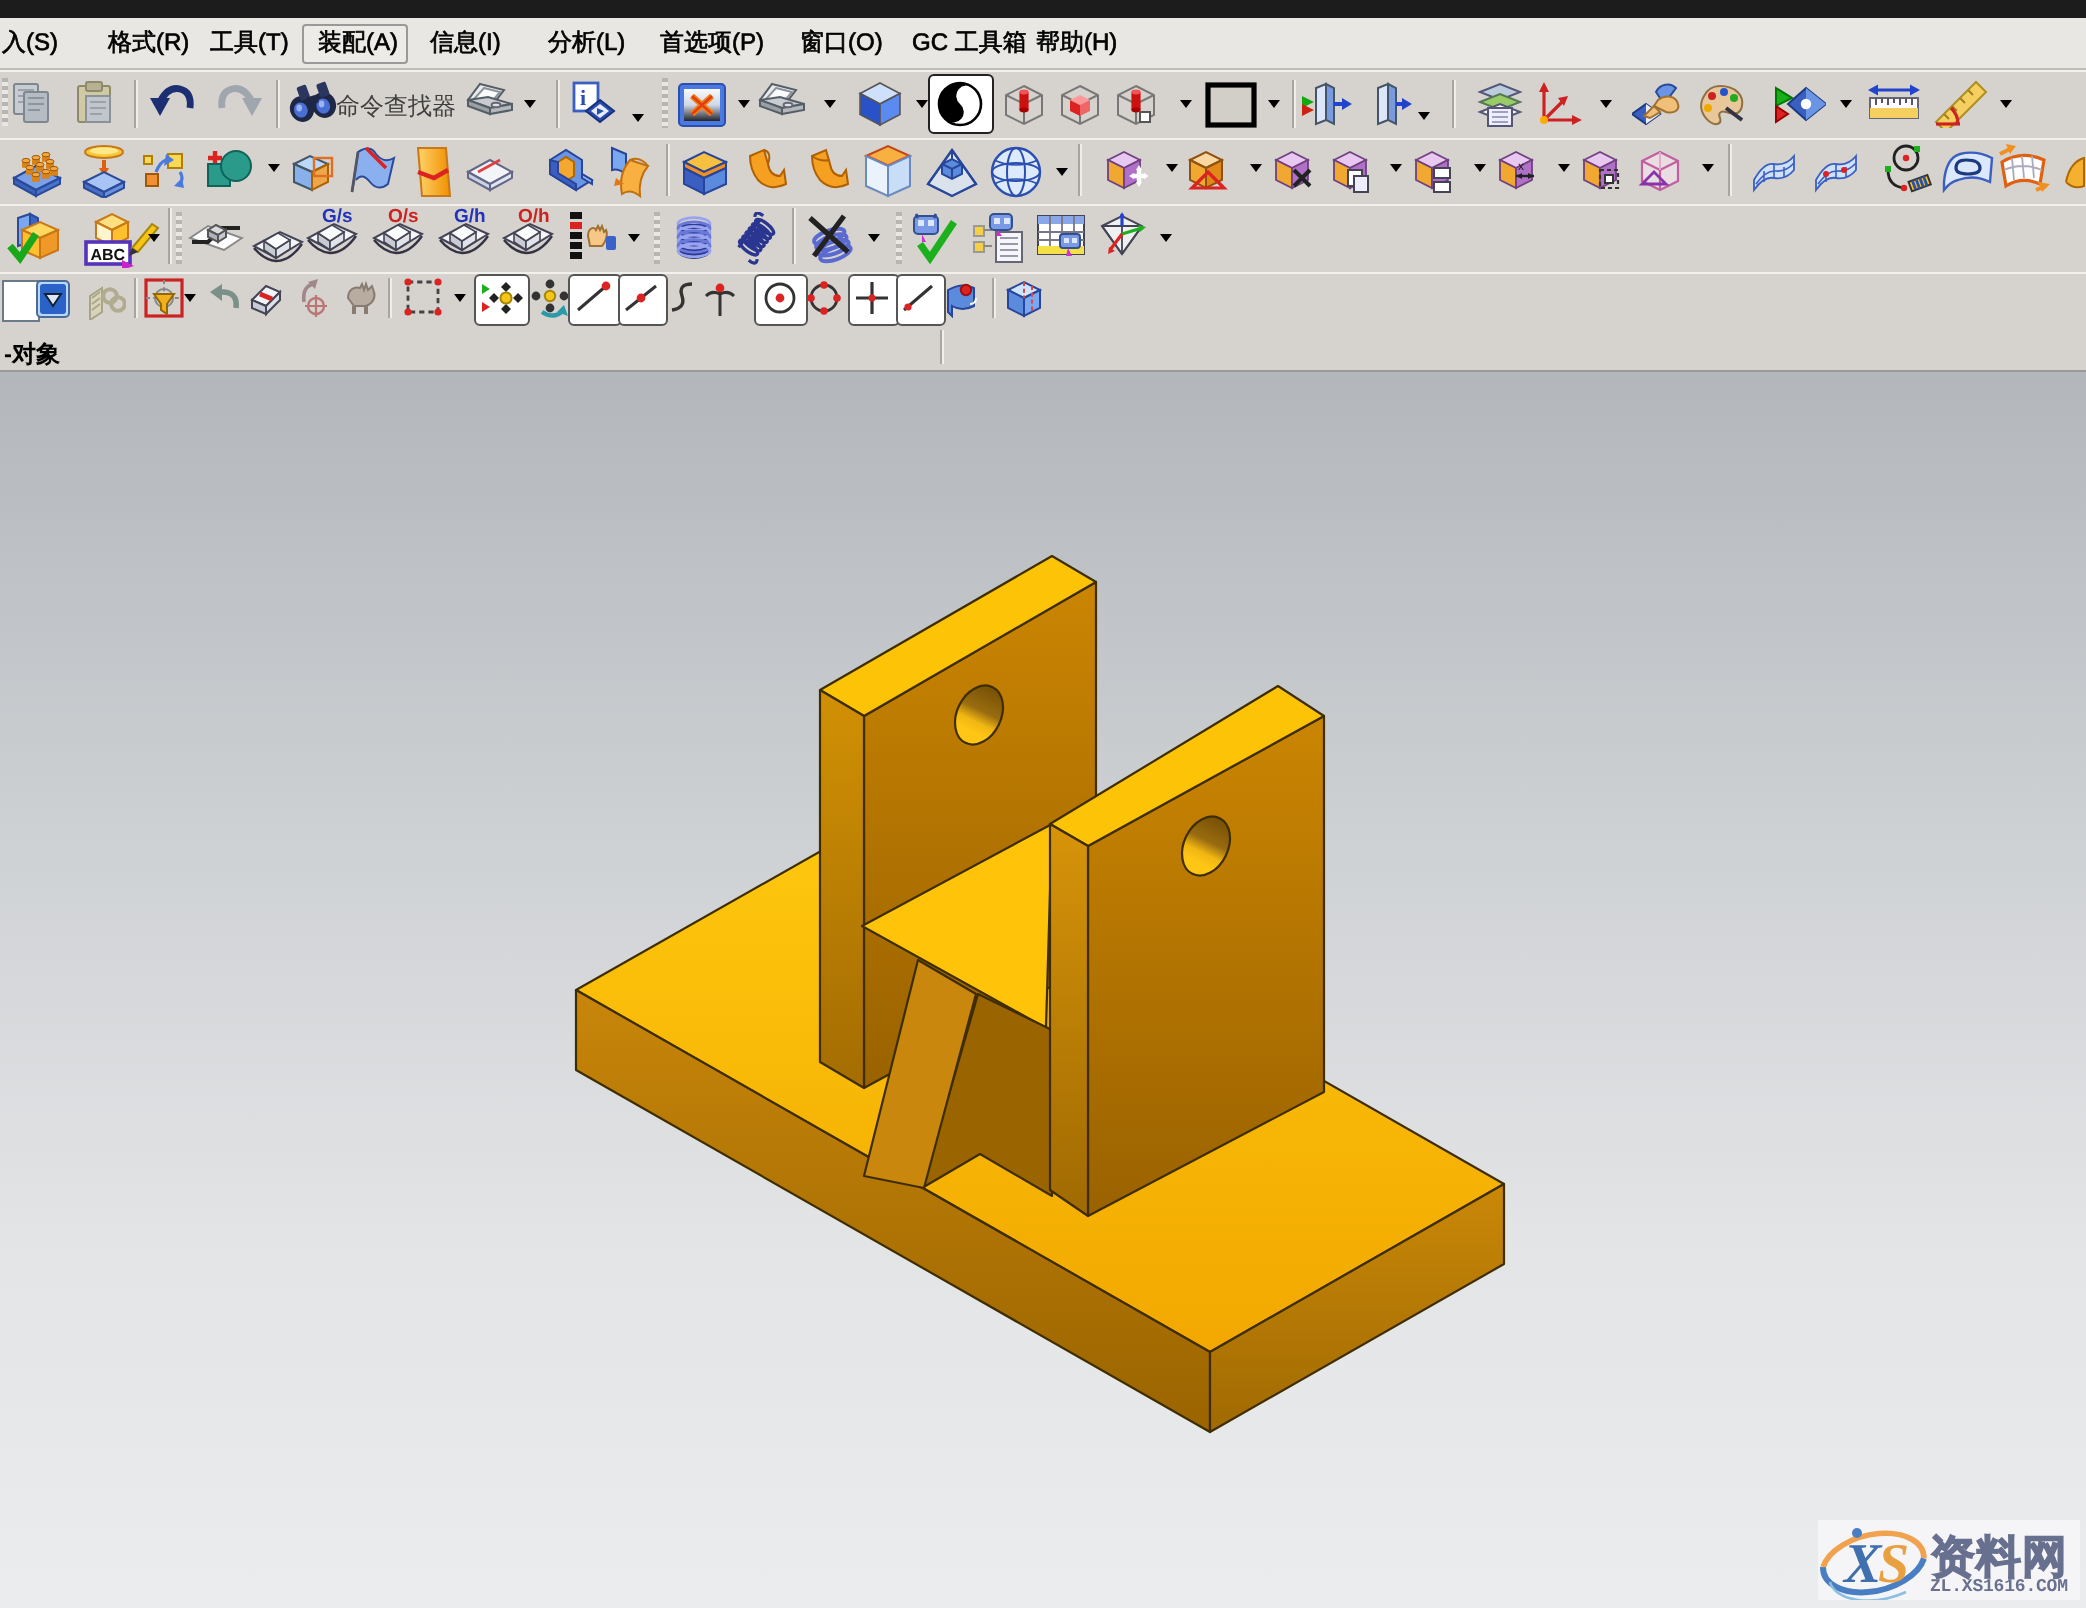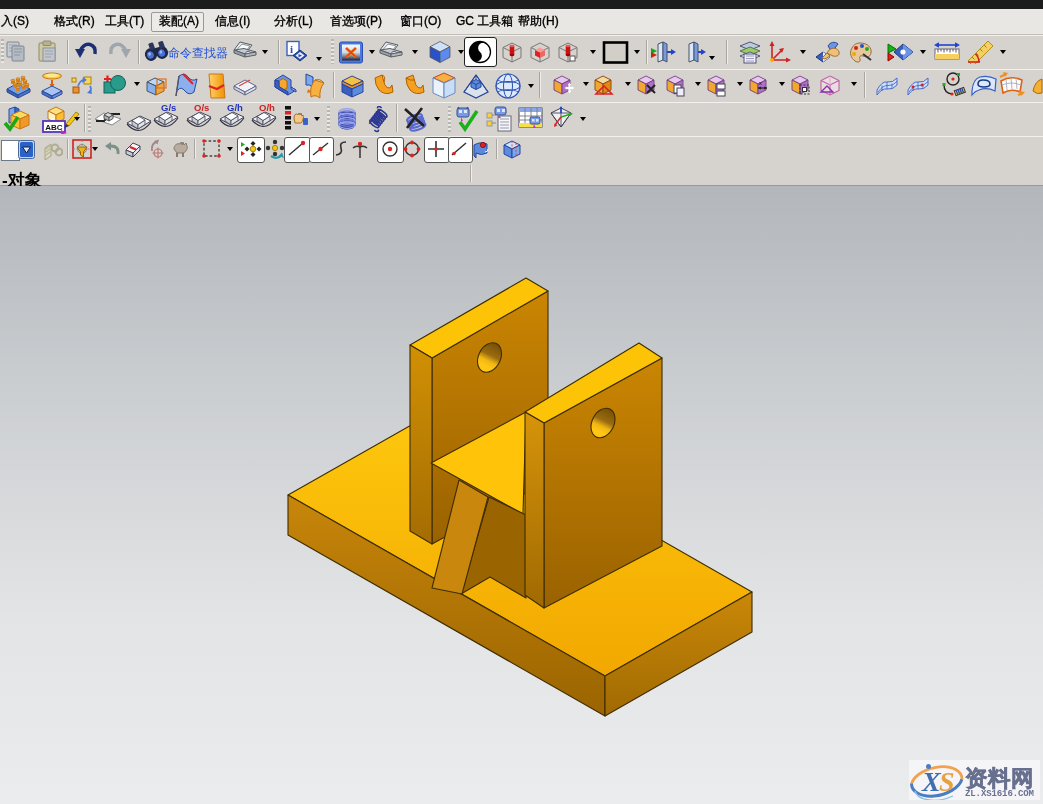--- a/index.html
+++ b/index.html
@@ -7,25 +7,25 @@
 #titlebar{position:absolute;left:0;top:0;width:1043px;height:9px;background:#1c1c1c;}
 #menubar{position:absolute;left:0;top:9px;width:1043px;height:25px;background:#e9e7e3;border-bottom:1px solid #c0bdb6;}
 .mi{position:absolute;top:4px;height:17px;line-height:17px;font-size:12px;color:#000;white-space:nowrap;-webkit-text-stroke:0.35px #000;}
 #mhl{position:absolute;left:151px;top:2.5px;width:51px;height:18px;border:1px solid #999;border-radius:2px;background:#edebe7;}
 .trow{position:absolute;left:0;width:1043px;background:#d6d3ce;}
 #row2{top:35px;height:33px;border-top:1px solid #f2f1ee;border-bottom:1px solid #bcb9b2;}
 #row3{top:69px;height:32px;border-top:1px solid #f2f1ee;border-bottom:1px solid #bcb9b2;}
 #row4{top:102px;height:33px;border-top:1px solid #f2f1ee;border-bottom:1px solid #bcb9b2;}
 #row5{top:136px;height:26px;border-top:1px solid #f2f1ee;border-bottom:1px solid #bcb9b2;}
 #statusbar{position:absolute;left:0;top:163px;width:1043px;height:22px;background:#d6d3ce;border-bottom:1px solid #9a9a9a;}
-#statusbar .txt{position:absolute;left:2px;top:6px;font-size:17px;font-weight:bold;color:#000;}
+#statusbar .txt{position:absolute;left:2px;top:6px;font-size:12px;font-weight:bold;color:#000;}
 #statusdiv{position:absolute;left:470px;top:2px;width:1px;height:17px;background:#aaa7a0;border-right:1px solid #f0efec;}
 #canvas{position:absolute;left:0;top:186px;width:1043px;height:618px;background:linear-gradient(to bottom,#b3b6ba 0%,#c9cccf 30%,#e3e4e6 70%,#ebeced 100%);}
 .ico{position:absolute;}
-.lbl{position:absolute;font-size:12px;color:#1d4ed8;white-space:nowrap;}
+.lbl{position:absolute;font-size:12px;color:#404040;white-space:nowrap;}
 .sep{position:absolute;width:1px;background:#a8a5a0;border-right:1px solid #eeede9;}
 .dd{position:absolute;width:0;height:0;border-left:3.5px solid transparent;border-right:3.5px solid transparent;border-top:4px solid #000;}
 .grip{position:absolute;width:3px;background:repeating-linear-gradient(to bottom,#b8b5b0 0 2px,#e8e7e3 2px 4px);}
 #wm{position:absolute;left:909px;top:574px;width:131px;height:40px;background:#f5f5f7;}
 </style>
 </head>
 <body>
 <div id="titlebar"></div>
 <div id="menubar">
   <div id="mhl"></div>

